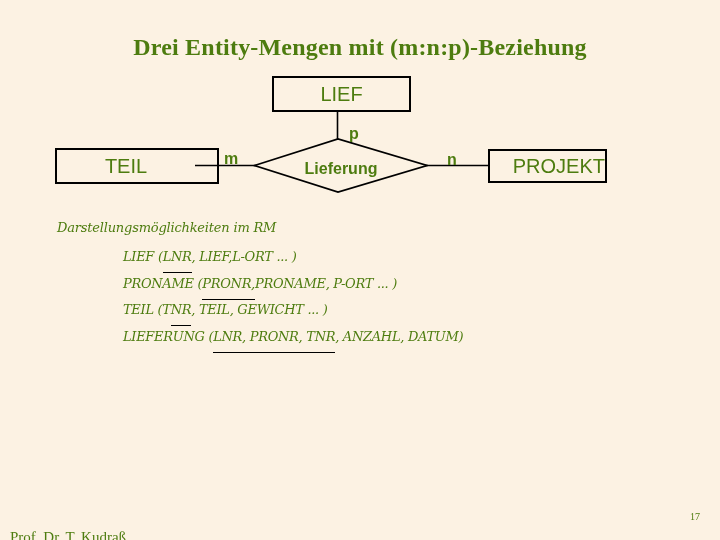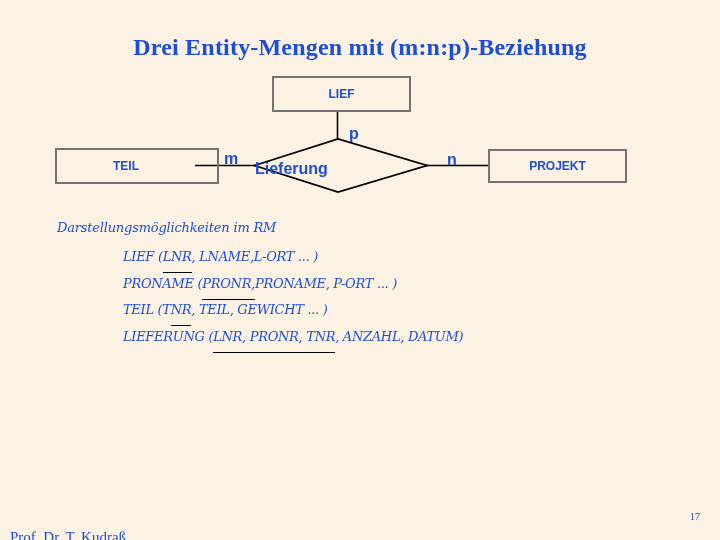--- a/index.html
+++ b/index.html
@@ -3,21 +3,21 @@
 <meta charset="utf-8">
 <style>
   html, body { margin: 0; padding: 0; }
   body { font-family: "Liberation Sans", sans-serif; }
 
   .slide {
     position: relative;
     width: 720px;
     height: 540px;
     background: #FCF2E3;
-    color: #1d4ed8;
+    color: #4d7c0f;
     overflow: hidden;
   }
 
   .title {
     position: absolute;
     left: 0; right: 0; top: 35px;
     text-align: center;
     font-family: "Liberation Serif", serif;
     font-weight: bold;
     font-size: 24px;
@@ -27,36 +27,37 @@
 
   svg.connectors {
     position: absolute;
     left: 0; top: 0;
     width: 720px; height: 540px;
   }
 
   .entity-box {
     position: absolute;
     box-sizing: border-box;
-    border: 2px solid #737373;
+    border: 2px solid #000000;
     background: transparent;
     display: flex;
     align-items: center;
     justify-content: center;
-    font-size: 12px;
-    font-weight: bold;
+    font-size: 20px;
+    font-weight: normal;
     line-height: 1;
   }
   .entity-lief    { left: 272px; top: 76px;  width: 139px; height: 36px; }
   .entity-teil    { left: 55px;  top: 148px; width: 164px; height: 36px; padding-right: 22px; }
-  .entity-projekt { left: 488px; top: 149px; width: 139px; height: 34px; justify-content: center; }
+  .entity-projekt { left: 488px; top: 149px; width: 119px; height: 34px; justify-content: flex-end; }
 
   .relationship-label {
     position: absolute;
     left: 255px; top: 161px; width: 172px;
+    text-align: center;
     font-size: 16px;
     font-weight: bold;
     line-height: 16px;
   }
 
   .card-label {
     position: absolute;
     font-size: 16px;
     font-weight: bold;
     line-height: 16px;
@@ -135,21 +136,21 @@
 
   <div class="card-label card-m">m</div>
 
   <div class="card-label card-n">n</div>
 
   <div class="card-label card-p">p</div>
 
   <div class="rm-heading">Darstellungsmöglichkeiten im RM</div>
 
   <div class="rm-relations">
-      <div class="rm-line"><span>LIEF (</span><span class="u">LNR</span><span>, LNAME,L-ORT ... )</span></div>
+      <div class="rm-line"><span>LIEF (</span><span class="u">LNR</span><span>, LIEF,L-ORT ... )</span></div>
       <div class="rm-line"><span>PRONAME (</span><span class="u">PRONR,</span><span>PRONAME, P-ORT ... )</span></div>
       <div class="rm-line"><span>TEIL (T</span><span class="u">NR</span><span>, TEIL, GEWICHT ... )</span></div>
       <div class="rm-line"><span>LIEFERUNG (</span><span class="u">LNR, PRONR, TNR</span><span>, ANZAHL, DATUM)</span></div>
     </div>
 
   <div class="footer-author">Prof. Dr. T. Kudraß</div>
 
   <div class="footer-page">17</div>
 
 </div>

